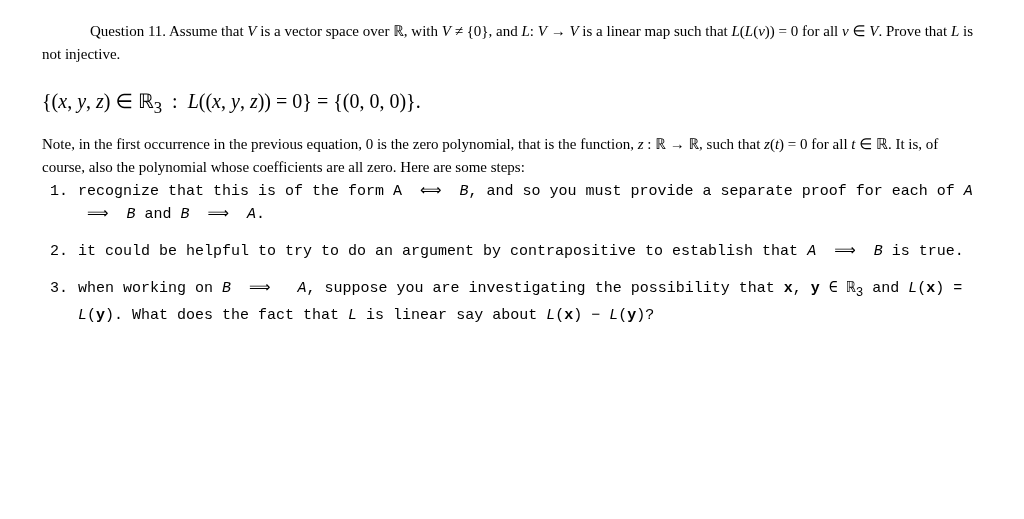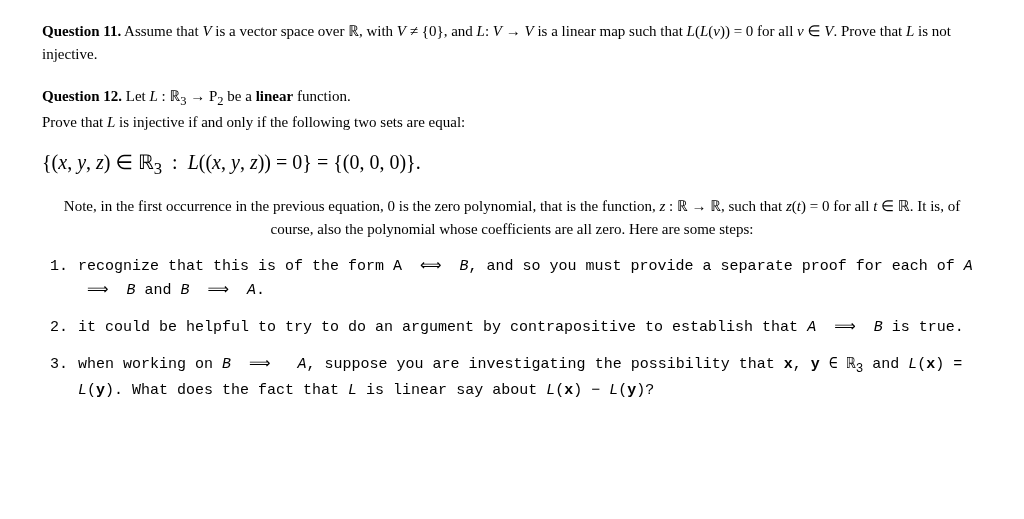--- a/index.html
+++ b/index.html
@@ -28,32 +28,31 @@
       margin-bottom: 18px;
     }
 
     .question-text {
       margin-bottom: 6px;
       text-align: left;
       line-height: 1.55;
     }
 
     .question-text b {
-      font-weight: bold;
+      font-weight: normal;
+      margin-left: 48px;
     }
 
     .equation-block {
       margin: 12px 0;
       font-size: 20px;
     }
 
     .note-block {
-      margin-bottom: 14px;
       line-height: 1.55;
-      text-align: center;
     }
 
     ol {
       padding-left: 0;
       list-style: none;
       counter-reset: steps-counter;
     }
 
     ol li {
       counter-increment: steps-counter;
@@ -81,25 +80,20 @@
 
   <div class="question-block">
     <p class="question-text">
       <b>Question 11.</b>
       Assume that <i>V</i> is a vector space over ℝ, with <i>V</i> ≠ {0}, and <i>L</i>: <i>V</i> → <i>V</i> is a linear map such
       that <i>L</i>(<i>L</i>(<i>v</i>)) = 0 for all <i>v</i> ∈ <i>V</i>. Prove that <i>L</i> is not injective.
     </p>
   </div>
 
   <div class="question-block">
-    <p class="question-text">
-      <b>Question 12.</b>
-      Let <i>L</i> : ℝ<sub>3</sub> → P<sub>2</sub> be a <b>linear</b> function.<br>
-      Prove that <i>L</i> is injective if and only if the following two sets are equal:
-    </p>
 
     <div class="equation-block">
       {(<i>x</i>, <i>y</i>, <i>z</i>) ∈ ℝ<sub>3</sub> &nbsp;:&nbsp; <i>L</i>((<i>x</i>, <i>y</i>, <i>z</i>)) = 0} = {(0, 0, 0)}.
     </div>
 
     <div class="note-block">
       <p>
         Note, in the first occurrence in the previous equation, 0 is the zero polynomial, that is the function, <i>z</i> : ℝ →
         ℝ, such that <i>z</i>(<i>t</i>) = 0 for all <i>t</i> ∈ ℝ. It is, of course, also the polynomial whose coefficients are all zero.
         Here are some steps:

